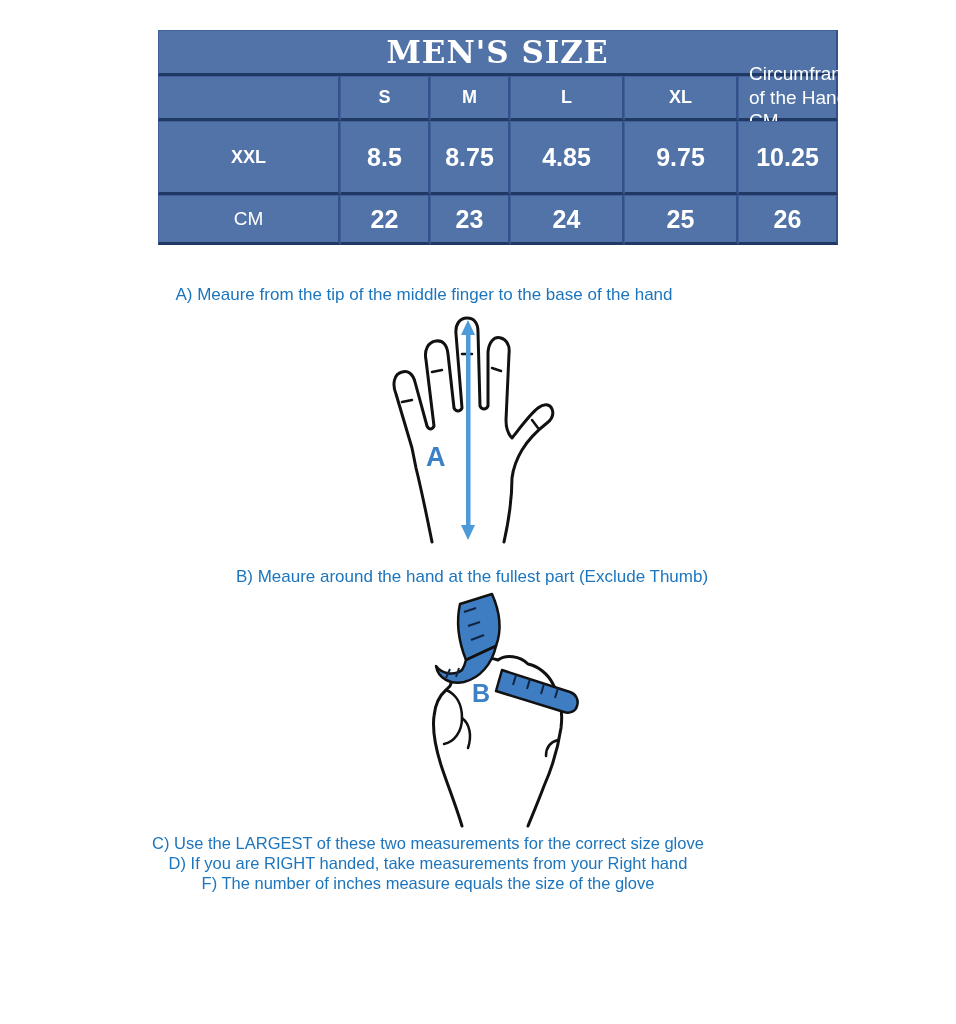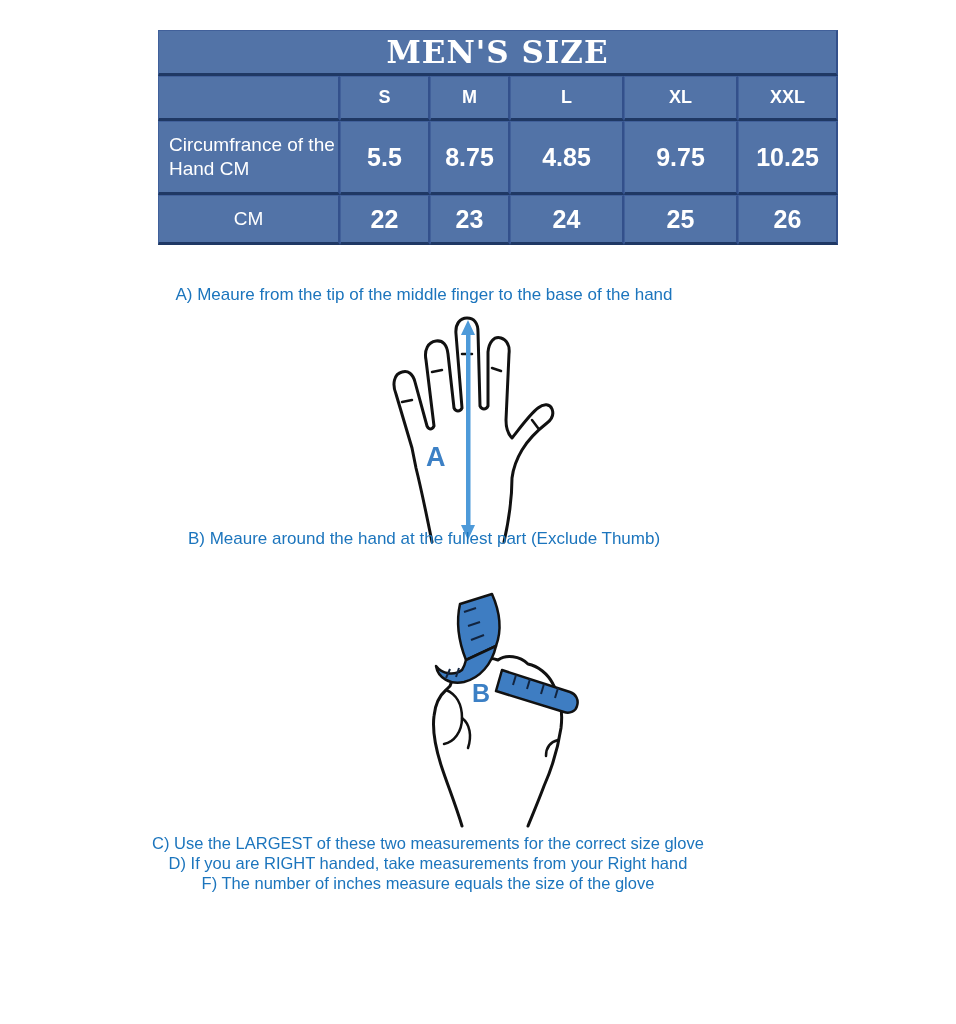--- a/index.html
+++ b/index.html
@@ -49,24 +49,24 @@
 <div class="page">
 
   <div class="size-table">
     <div class="cell title">MEN'S SIZE</div>
 
     <div class="cell"></div>
     <div class="cell head">S</div>
     <div class="cell head">M</div>
     <div class="cell head">L</div>
     <div class="cell head">XL</div>
+    <div class="cell rowlabel left">Circumfrance of the Hand CM</div>
+
     <div class="cell head">XXL</div>
-
-    <div class="cell rowlabel left">Circumfrance of the Hand CM</div>
-    <div class="cell val">5.5</div>
+    <div class="cell val">8.5</div>
     <div class="cell val">8.75</div>
     <div class="cell val">4.85</div>
     <div class="cell val">9.75</div>
     <div class="cell val">10.25</div>
 
     <div class="cell rowlabel">CM</div>
     <div class="cell val">22</div>
     <div class="cell val">23</div>
     <div class="cell val">24</div>
     <div class="cell val">25</div>
@@ -98,21 +98,21 @@
       </g>
     </g>
     <g fill="#4D9AD9" stroke="none">
       <rect x="80" y="16" width="4.5" height="196" rx="2"></rect>
       <polygon points="82,4 75,19 89,19"></polygon>
       <polygon points="82,224 75,209 89,209"></polygon>
     </g>
     <text x="40" y="150" font-size="27" font-weight="bold" fill="#3C80C5" font-family="Liberation Sans, sans-serif">A</text>
   </svg>
 
-  <div class="instr" style="top:529px;">B) Meaure around the hand at the fullest part (Exclude Thumb)</div>
+  <div class="instr" style="top:567px;padding-left:48px;">B) Meaure around the hand at the fullest part (Exclude Thumb)</div>
 
   <svg class="diagram" style="left:398px;top:590px;" width="184" height="238" viewBox="0 0 184 238">
     <g fill="#ffffff" stroke="#111111" stroke-width="3" stroke-linejoin="round" stroke-linecap="round">
       <path d="M64,236 C58,216 50,196 44,178 C38,160 34,142 36,126
                C37,116 41,106 48,100 L52,96
                C56,84 64,78 72,80 C78,70 90,66 100,70
                C108,64 122,66 130,74 C140,76 150,84 155,94
                C162,106 165,122 163,138 C160,158 154,178 146,196
                C140,212 134,226 130,236"></path>
       <g fill="none" stroke-width="2.5">

